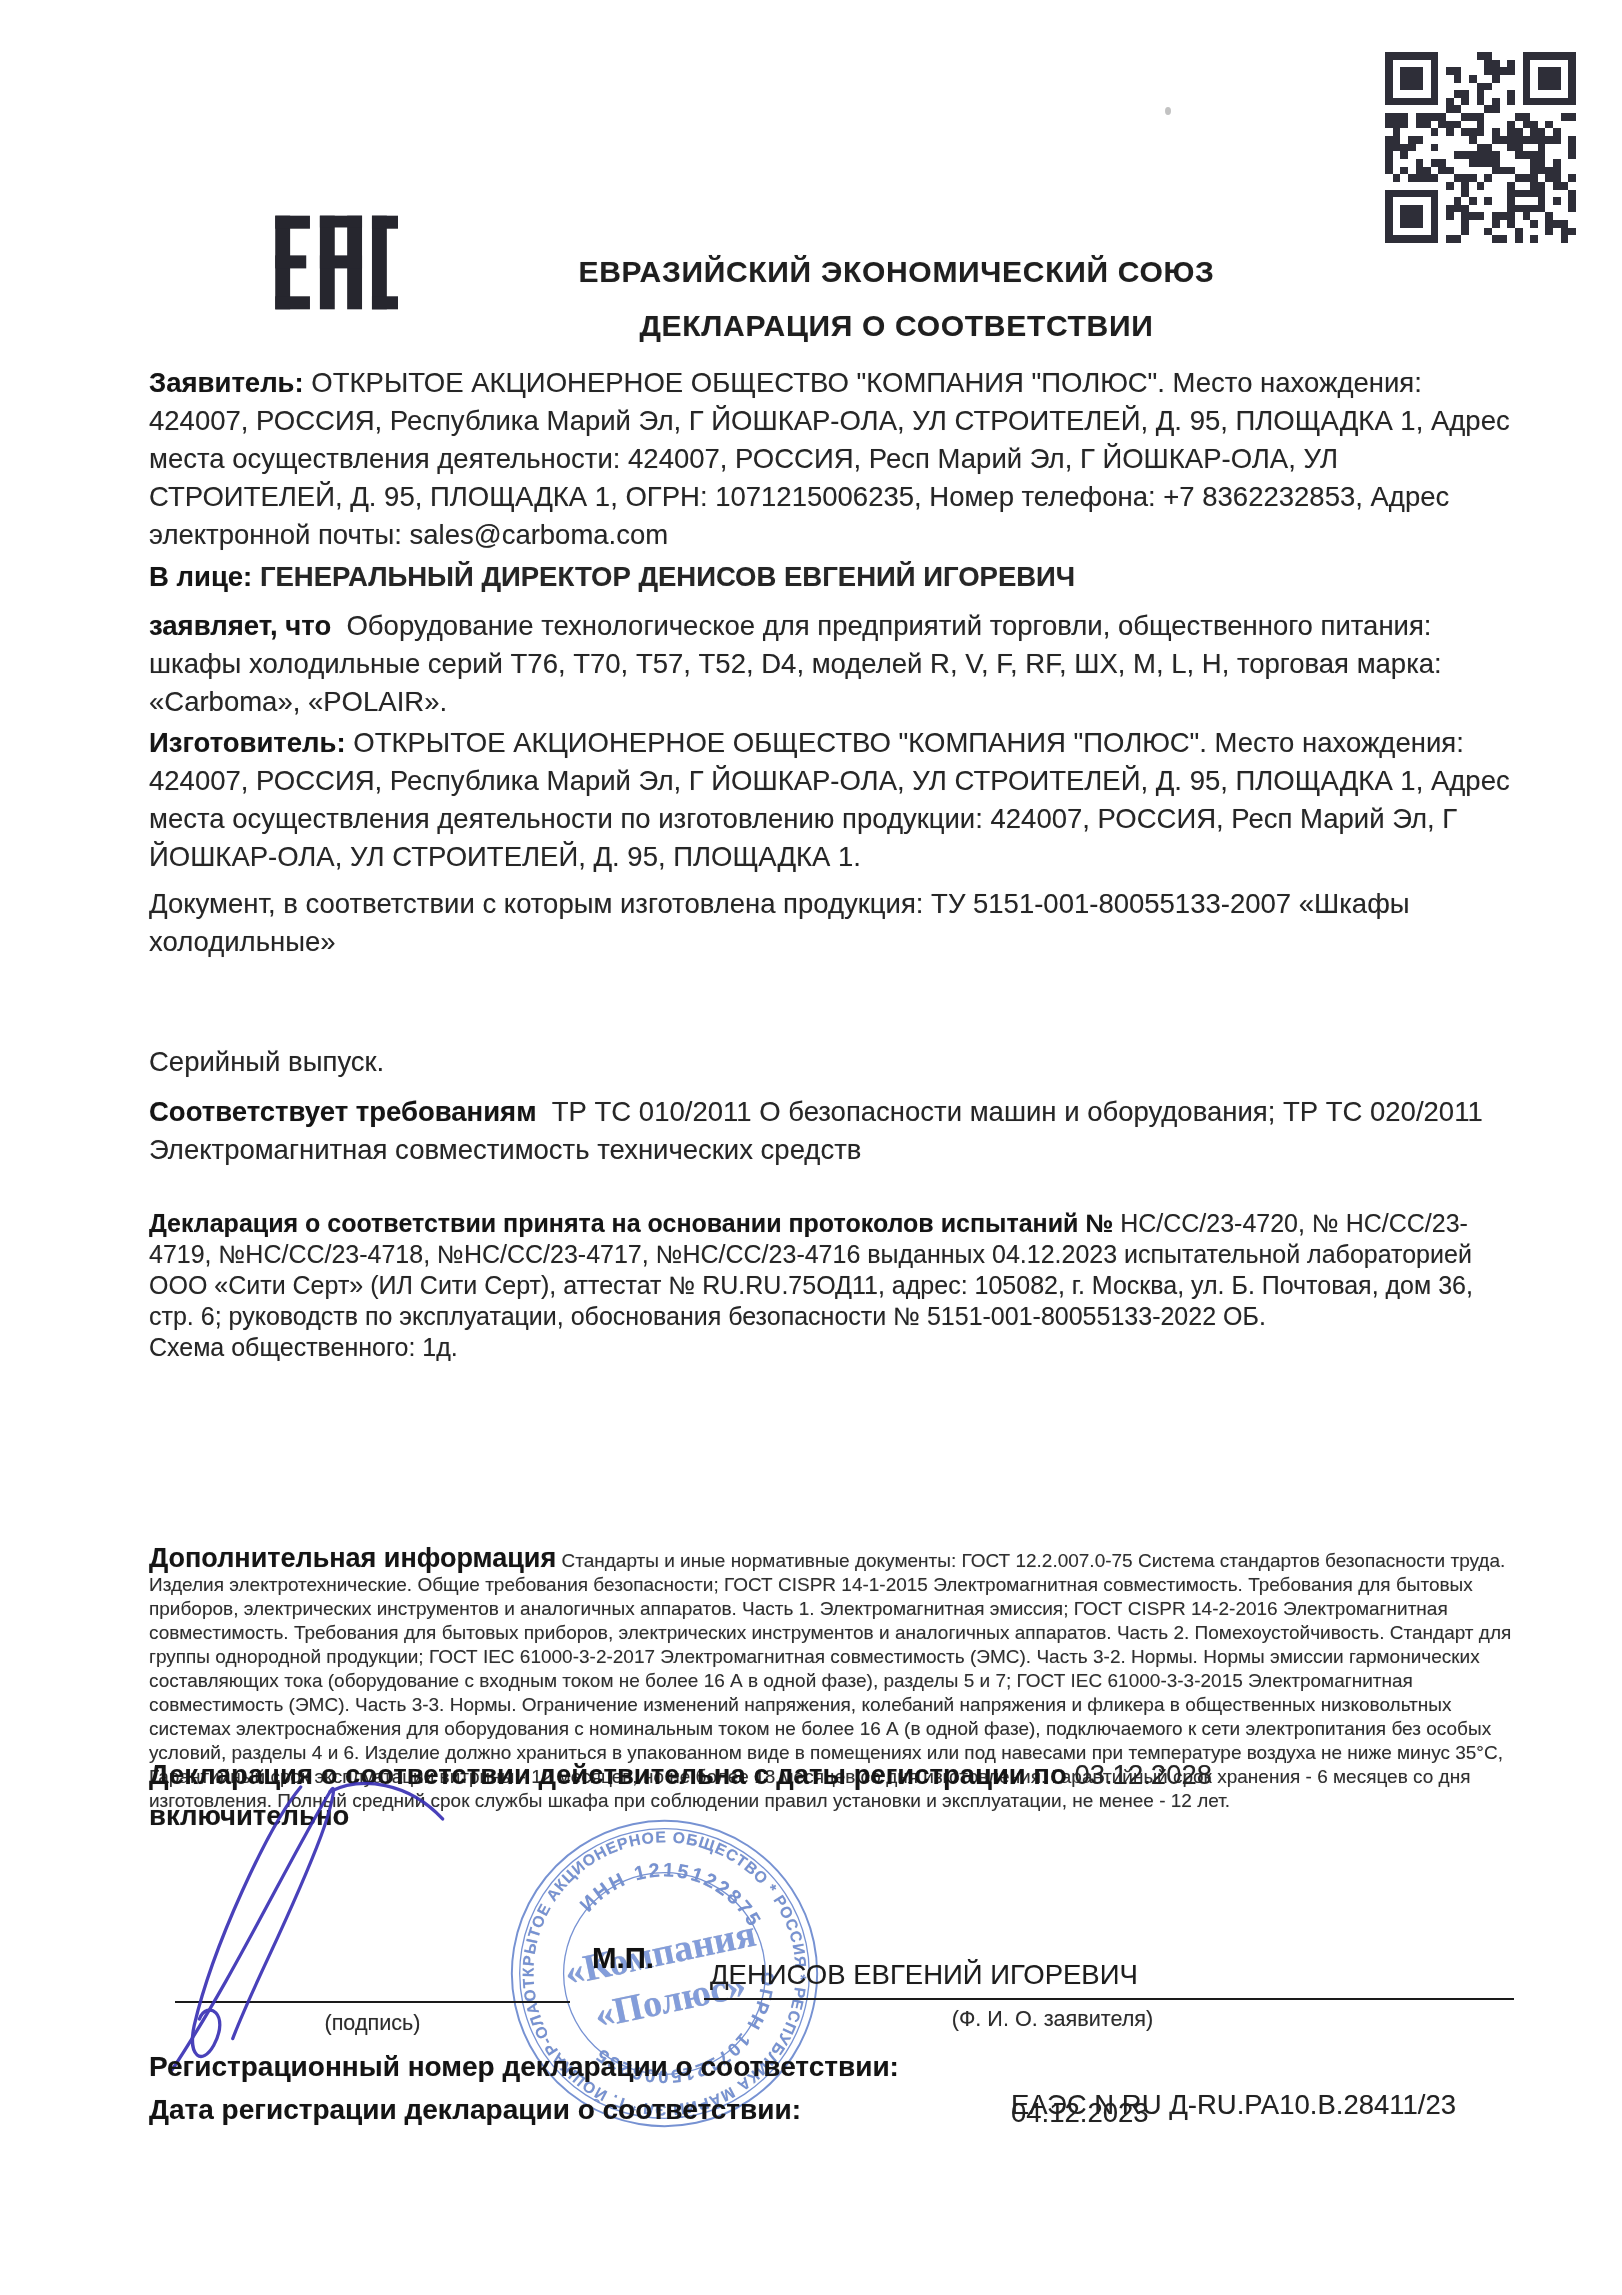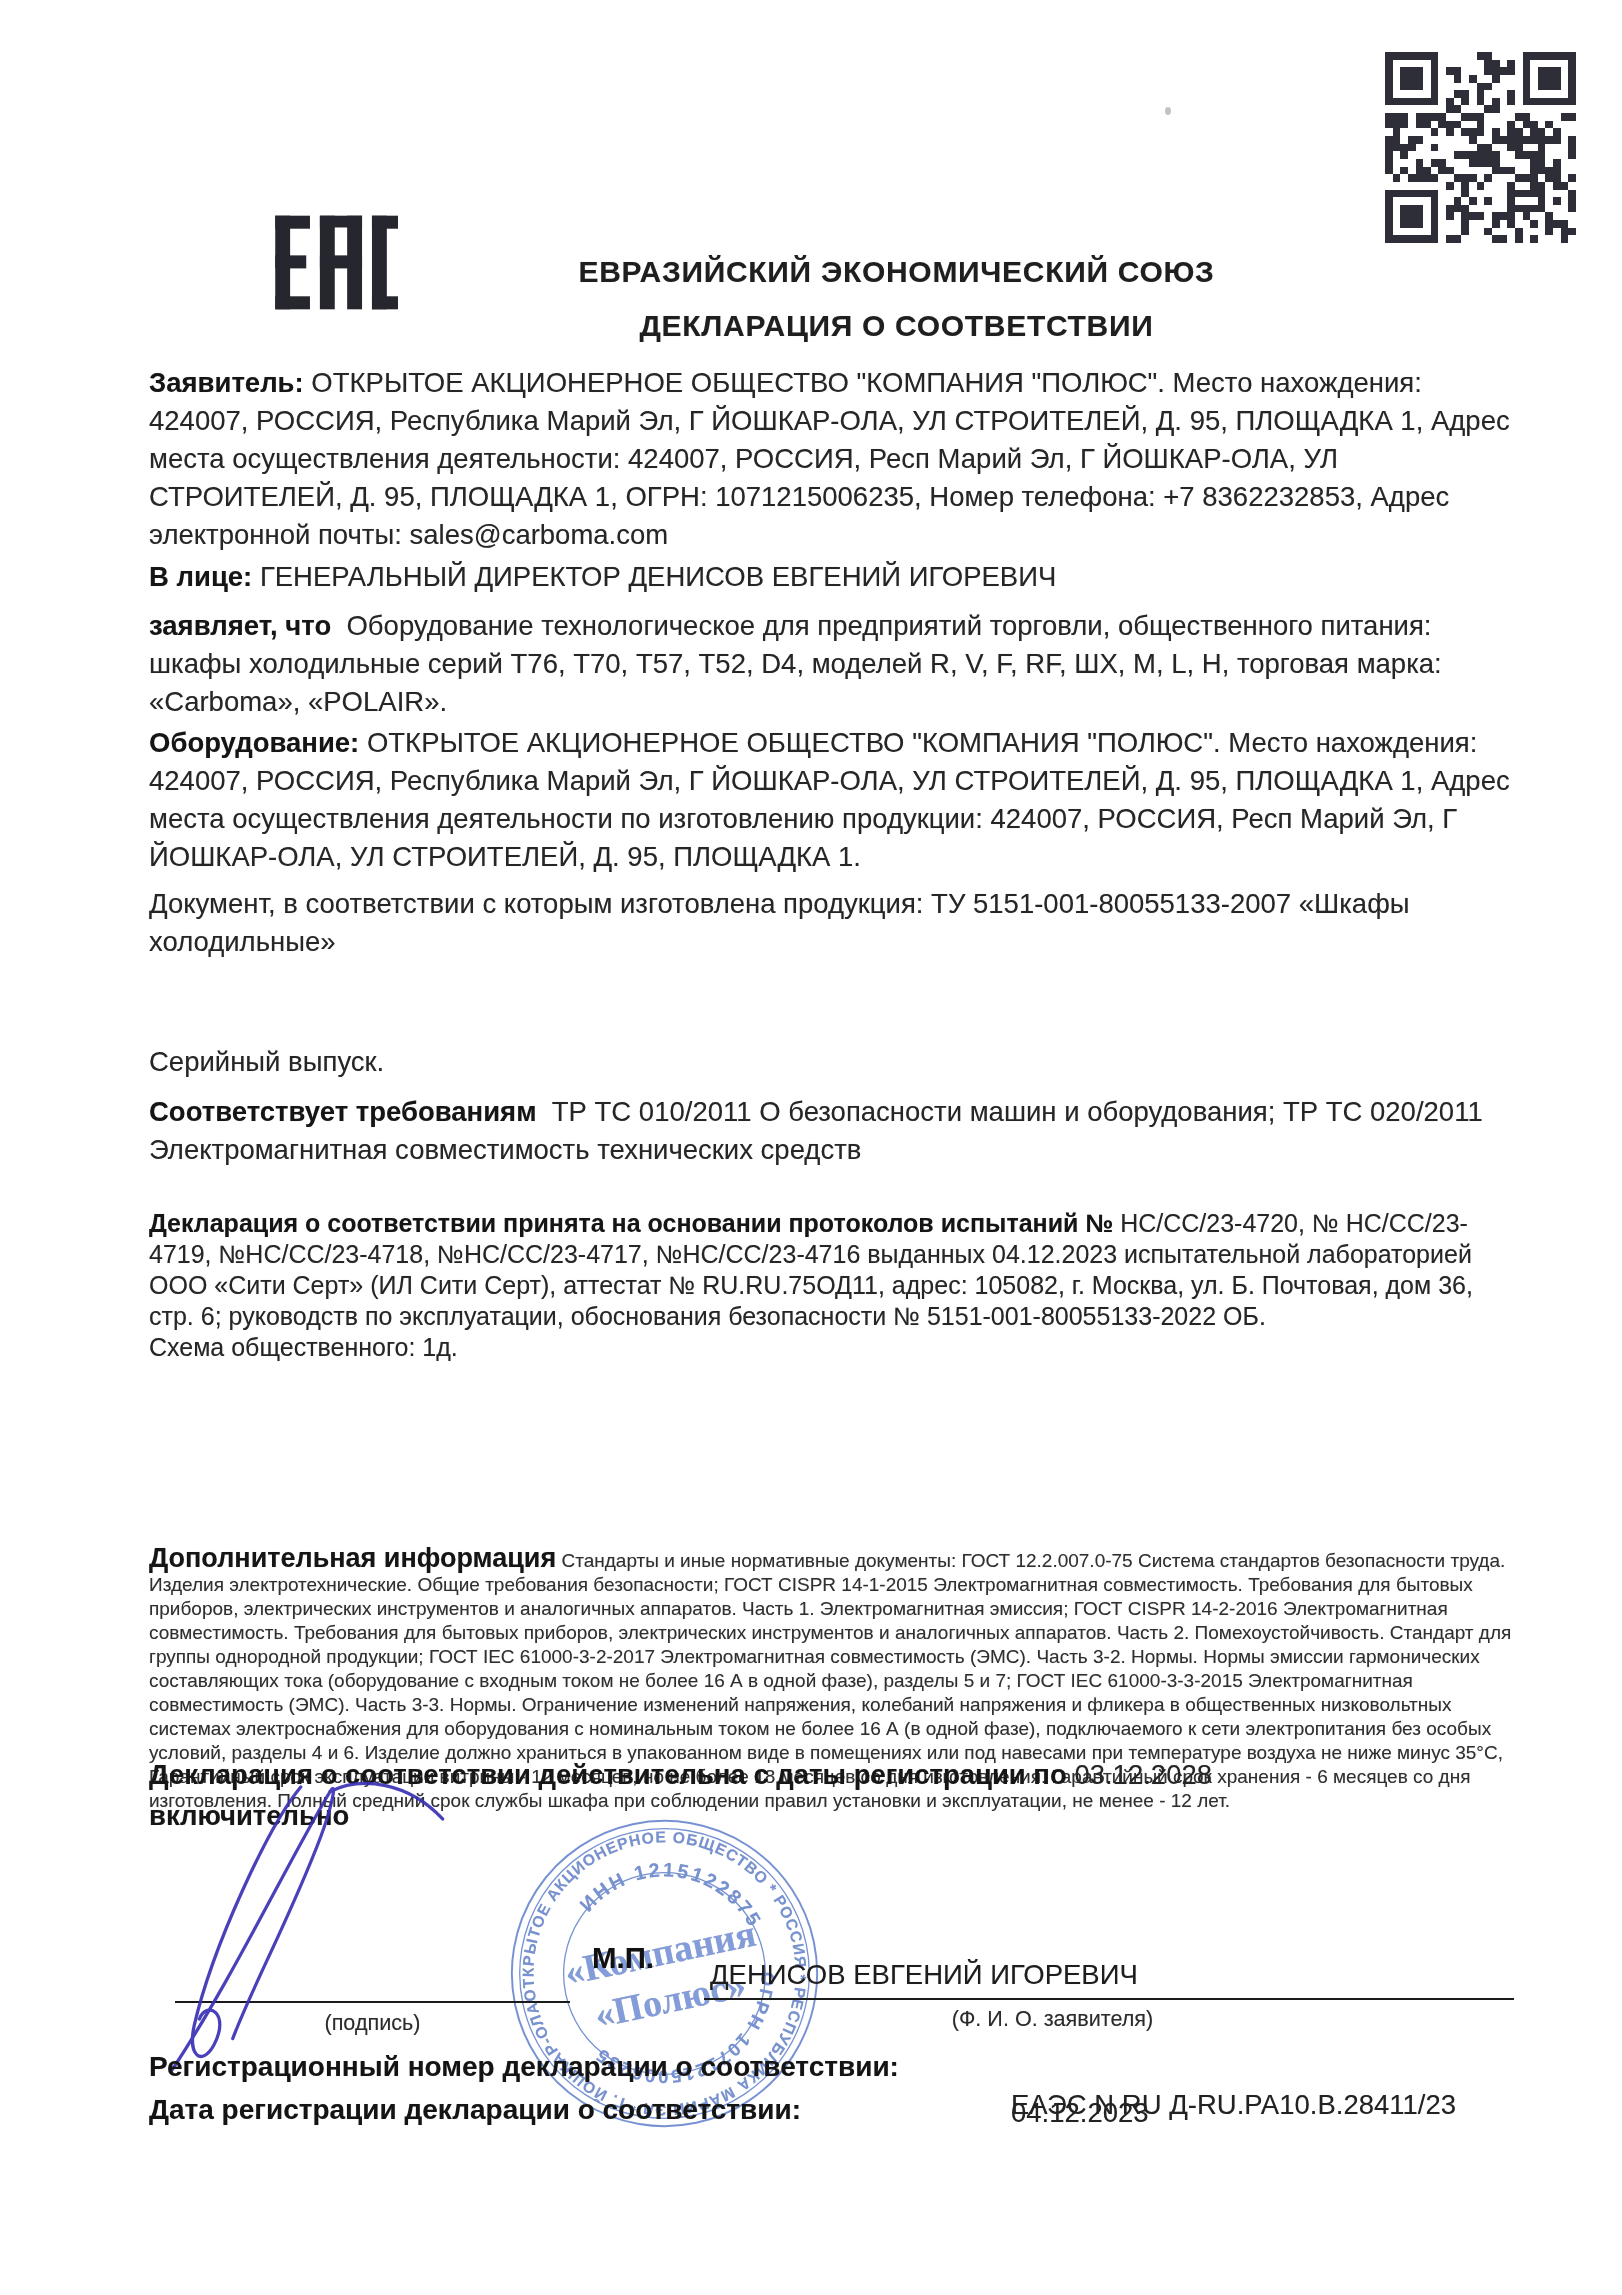--- a/index.html
+++ b/index.html
@@ -281,32 +281,32 @@
   <div class="dot-artifact"></div>
 
   <div class="title" style="top:255px;">ЕВРАЗИЙСКИЙ ЭКОНОМИЧЕСКИЙ СОЮЗ</div>
   <div class="title" style="top:309px;">ДЕКЛАРАЦИЯ О СООТВЕТСТВИИ</div>
 
   <div class="block" style="top:364px;">
     <b>Заявитель:</b>
     <span>ОТКРЫТОЕ АКЦИОНЕРНОЕ ОБЩЕСТВО "КОМПАНИЯ "ПОЛЮС". Место нахождения: 424007, РОССИЯ,  Республика Марий Эл, Г ЙОШКАР-ОЛА, УЛ СТРОИТЕЛЕЙ, Д. 95, ПЛОЩАДКА 1, Адрес места осуществления деятельности: 424007, РОССИЯ, Респ Марий Эл, Г ЙОШКАР-ОЛА, УЛ СТРОИТЕЛЕЙ, Д. 95, ПЛОЩАДКА 1, ОГРН: 1071215006235, Номер телефона: +7 8362232853, Адрес электронной почты: sales@carboma.com</span>
   </div>
 
-  <div class="block" style="top:558px;">
+  <div class="block" style="top:558px;font-weight:bold;">
     <b>В лице:</b>
     <span>ГЕНЕРАЛЬНЫЙ ДИРЕКТОР ДЕНИСОВ ЕВГЕНИЙ ИГОРЕВИЧ</span>
   </div>
 
   <div class="block" style="top:607px;">
     <b>заявляет, что</b>&nbsp;
     <span>Оборудование технологическое для предприятий торговли, общественного питания: шкафы холодильные серий Т76, Т70, Т57, Т52, D4, моделей R, V, F, RF, ШХ, M, L, H, торговая марка: «Carboma», «POLAIR».</span>
   </div>
 
   <div class="block" style="top:724px;">
-    <b>Оборудование:</b>
+    <b>Изготовитель:</b>
     <span>ОТКРЫТОЕ АКЦИОНЕРНОЕ ОБЩЕСТВО "КОМПАНИЯ "ПОЛЮС". Место нахождения: 424007, РОССИЯ, Республика Марий Эл, Г ЙОШКАР-ОЛА, УЛ СТРОИТЕЛЕЙ, Д. 95, ПЛОЩАДКА 1, Адрес места осуществления деятельности по изготовлению продукции: 424007, РОССИЯ, Респ Марий Эл, Г ЙОШКАР-ОЛА, УЛ СТРОИТЕЛЕЙ, Д. 95, ПЛОЩАДКА 1.</span>
   </div>
 
   <div class="block" style="top:885px;">Документ, в соответствии с которым изготовлена продукция: ТУ 5151-001-80055133-2007 «Шкафы холодильные»</div>
 
 
   <div class="block" style="top:1043px;">Серийный выпуск.</div>
 
   <div class="block" style="top:1093px;">
     <b>Соответствует требованиям</b>&nbsp;

